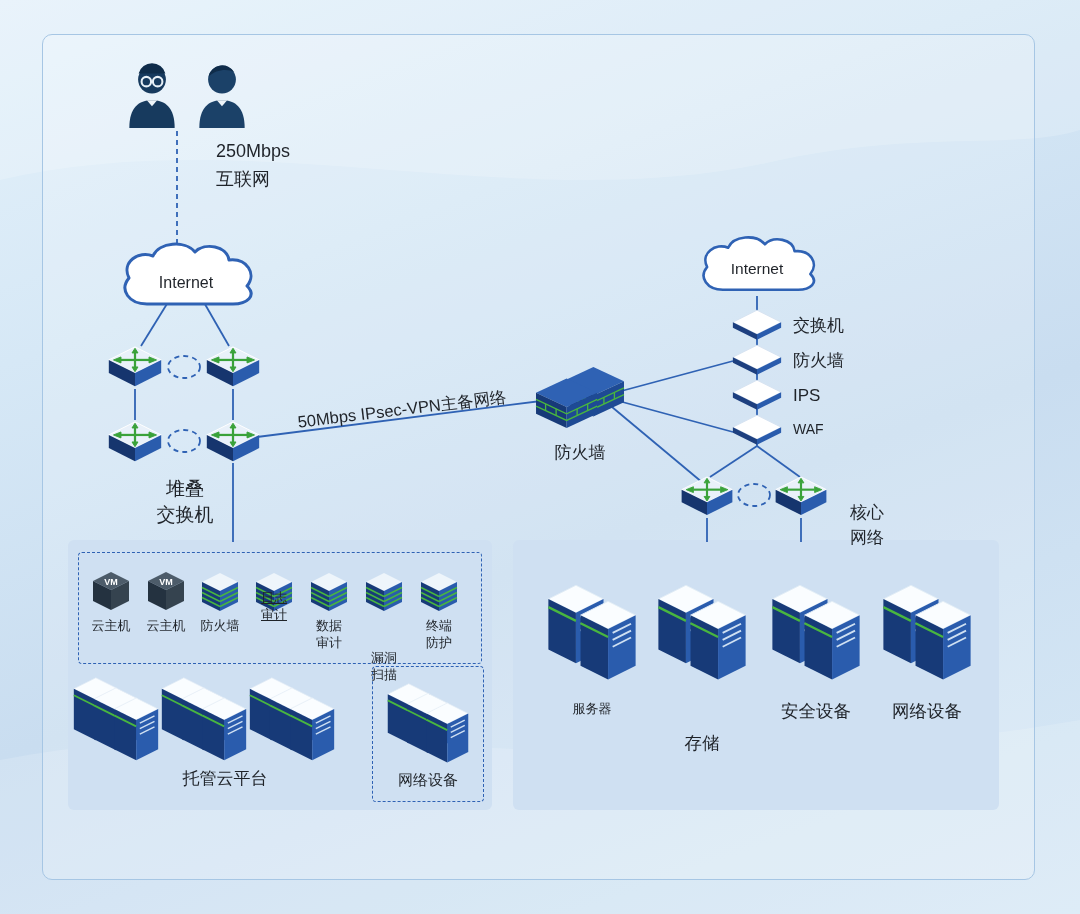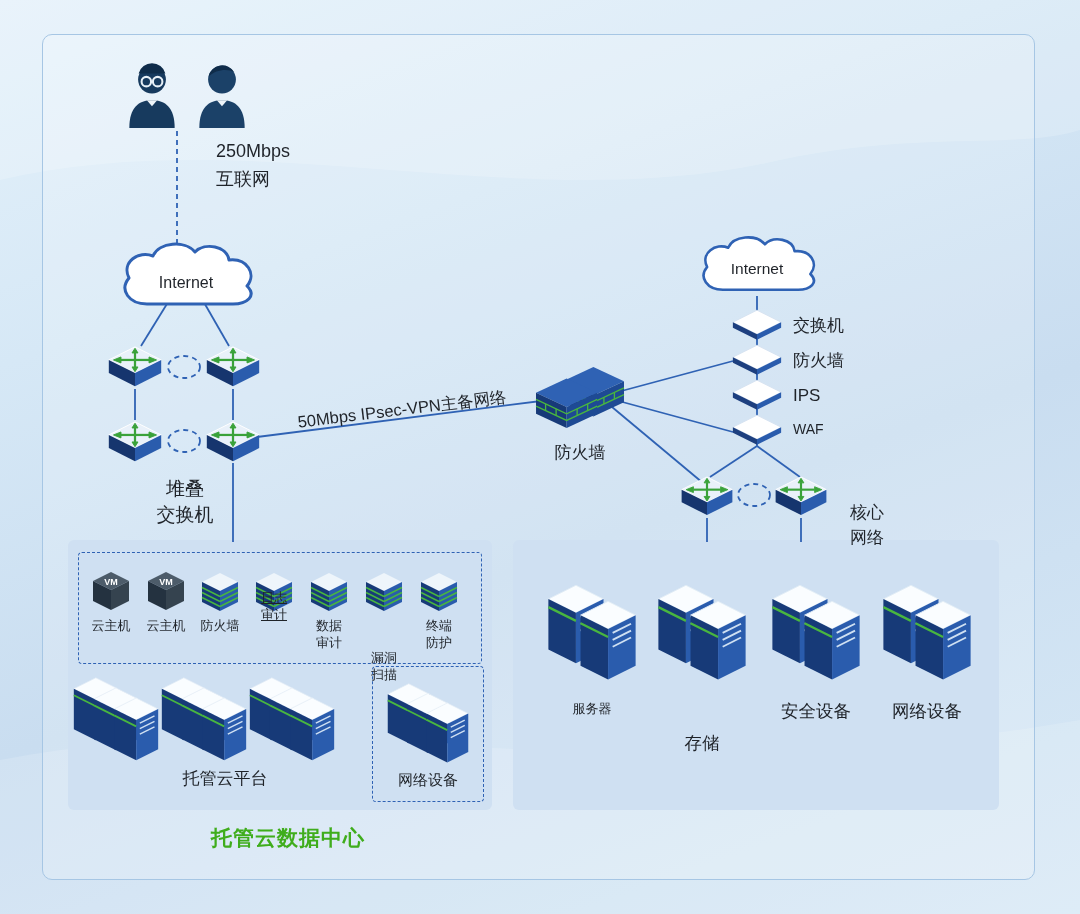--- a/index.html
+++ b/index.html
@@ -275,21 +275,20 @@
   <svg class="icon" viewBox="0 0 96 96" style="left:248px;top:676px;width:88px;height:88px;">
       <use href="#sym-cluster3"></use>
     </svg>
   <div class="lbl ctr" style="left:145px;top:768px;width:160px;font-size:17px;">托管云平台</div>
 
   <svg class="icon" viewBox="0 0 96 96" style="left:386px;top:682px;width:84px;height:84px;">
       <use href="#sym-cluster3"></use>
     </svg>
   <div class="lbl ctr" style="left:378px;top:770px;width:100px;font-size:15px;">网络设备</div>
 
-  <div class="lbl ctr title" style="left:168px;top:824px;width:240px;">托管云数据中心</div>
 
   <svg class="icon" viewBox="0 0 80 88" style="left:546px;top:583px;width:92px;height:101px;">
       <use href="#sym-cluster2"></use>
     </svg>
   <svg class="icon" viewBox="0 0 80 88" style="left:656px;top:583px;width:92px;height:101px;">
       <use href="#sym-cluster2"></use>
     </svg>
   <svg class="icon" viewBox="0 0 80 88" style="left:770px;top:583px;width:92px;height:101px;">
       <use href="#sym-cluster2"></use>
     </svg>

